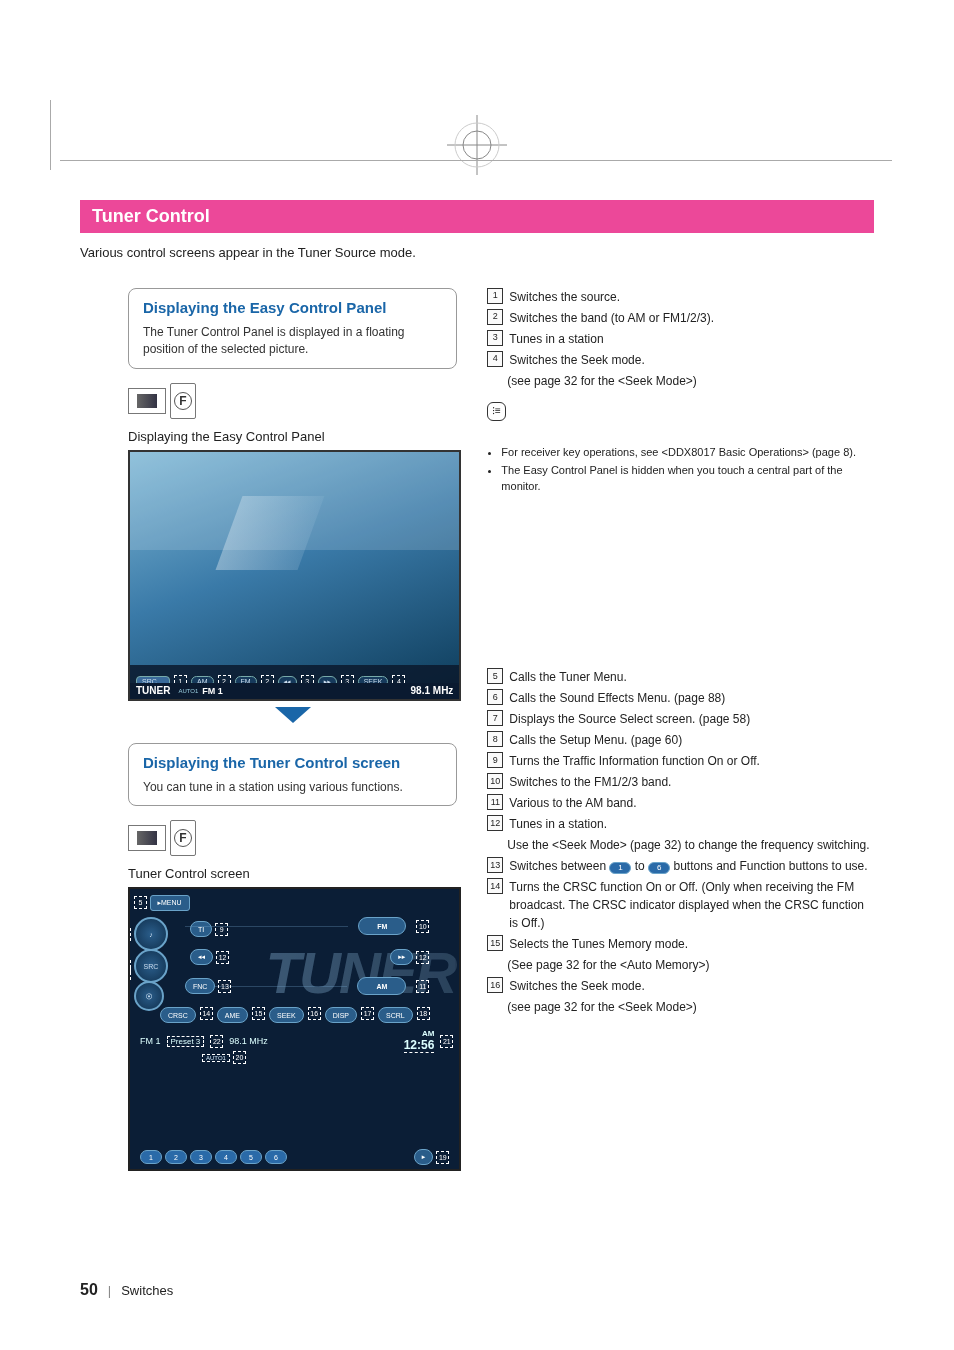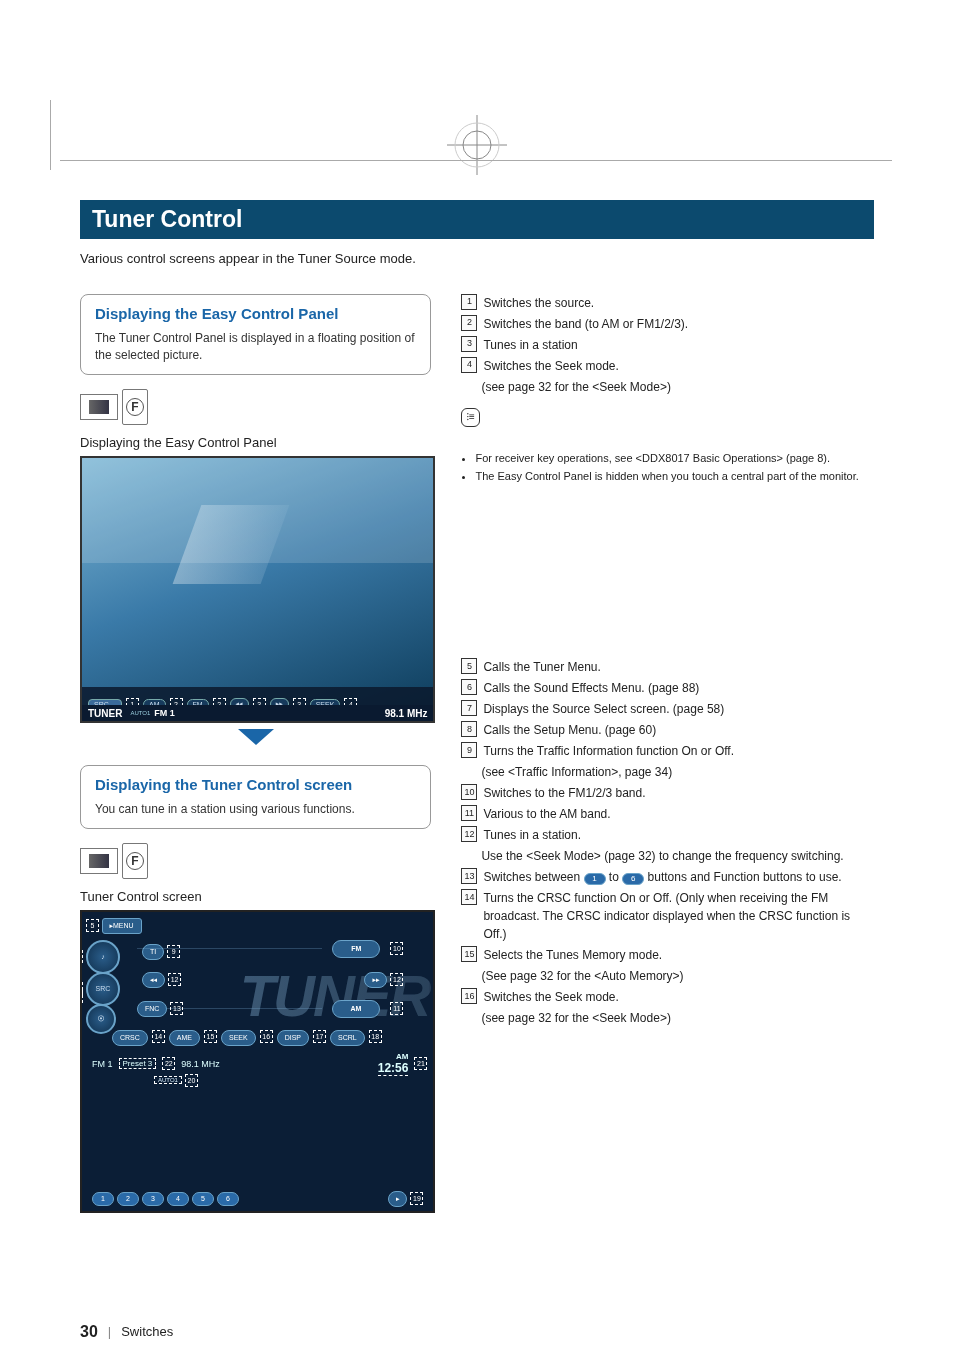--- a/index.html
+++ b/index.html
@@ -7,39 +7,39 @@
     padding: 0;
     font-family: "Helvetica Neue", Arial, sans-serif;
     background: #fff;
     width: 954px;
     color: #222;
   }
   .page {
     padding: 60px 80px 40px 80px;
   }
   .section-title-bar {
-    background: #0c4a6e;
+    background: #ec4899;
     color: #fff;
     font-weight: bold;
-    font-size: 23px;
+    font-size: 18px;
     padding: 6px 12px;
     margin-bottom: 12px;
   }
   .intro {
     font-size: 13px;
     margin-bottom: 28px;
   }
   .two-col {
     display: flex;
     gap: 30px;
   }
   .col {
     width: 50%;
   }
-  .left-col { width: 46%; }
+  .left-col { width: 46%; margin-left: 48px; }
   .right-col { width: 54%; }
   .panel {
     border: 1px solid #999;
     border-radius: 8px;
     padding: 10px 14px;
     margin-bottom: 14px;
   }
   .panel-title {
     color: #1a66a8;
     font-weight: bold;
@@ -347,24 +347,20 @@
           </div>
         <div class="desc-item">
             <span class="square-num">8</span>
             <span class="desc-text">Calls the Setup Menu. (page 60)</span>
           </div>
         <div class="desc-item">
             <span class="square-num">9</span>
             <span class="desc-text">Turns the Traffic Information function On or Off.</span>
           </div>
         <div class="desc-item">
-            <span style="width:20px;flex-shrink:0;"></span>
-            <span class="desc-text">(see &lt;Traffic Information&gt;, page 34)</span>
-          </div>
-        <div class="desc-item">
             <span class="square-num">10</span>
             <span class="desc-text">Switches to the FM1/2/3 band.</span>
           </div>
         <div class="desc-item">
             <span class="square-num">11</span>
             <span class="desc-text">Various to the AM band.</span>
           </div>
         <div class="desc-item">
             <span class="square-num">12</span>
             <span class="desc-text">Tunes in a station.</span>
@@ -401,17 +397,17 @@
           </div>
         <div class="desc-item">
             <span style="width:20px;flex-shrink:0;"></span>
             <span class="desc-text">(see page 32 for the &lt;Seek Mode&gt;)</span>
           </div>
       </div>
     </div>
   </div>
 
   <div class="footer">
-    <span class="pg">30</span>
+    <span class="pg">50</span>
     <span class="div">|</span>
     <span>Switches</span>
   </div>
 </div>
 
 </body></html>

